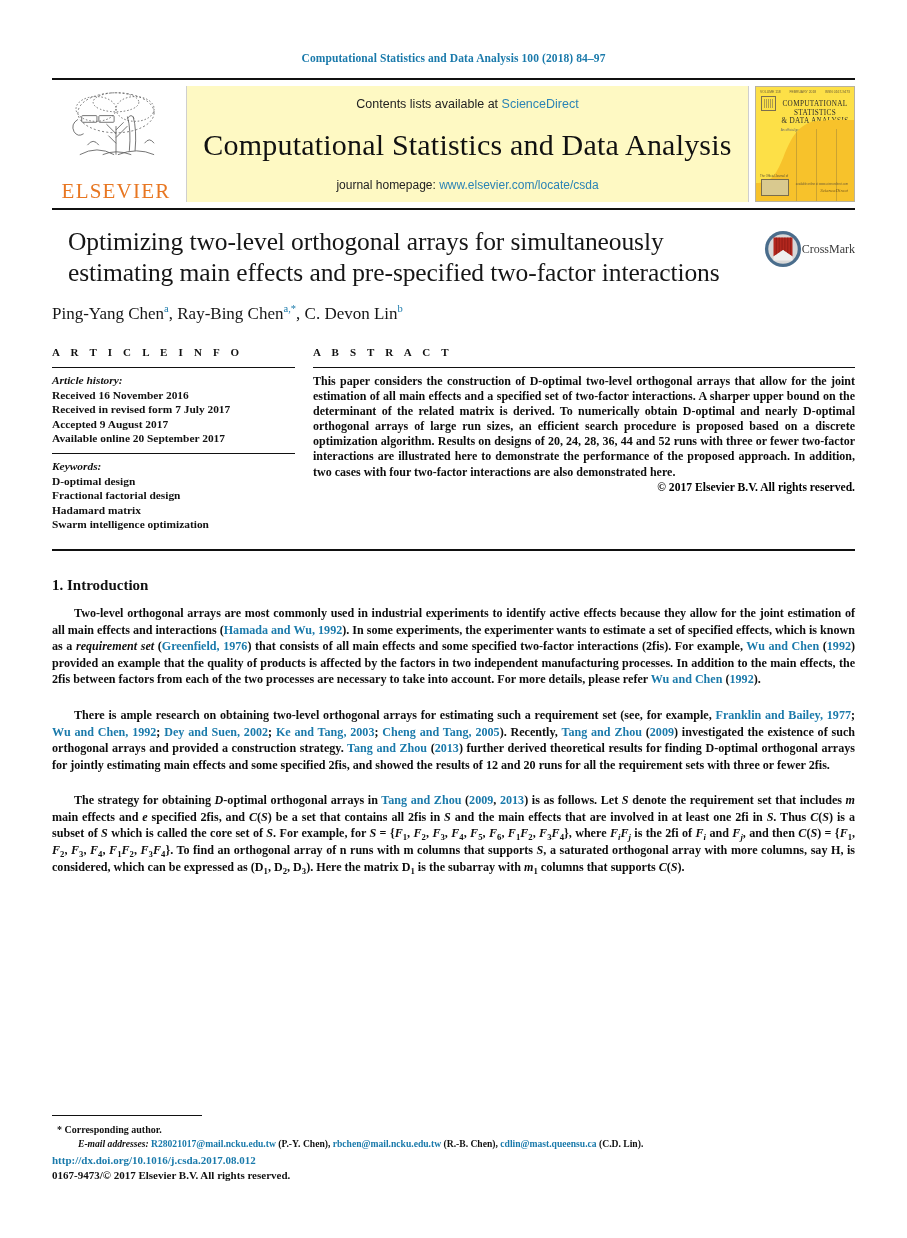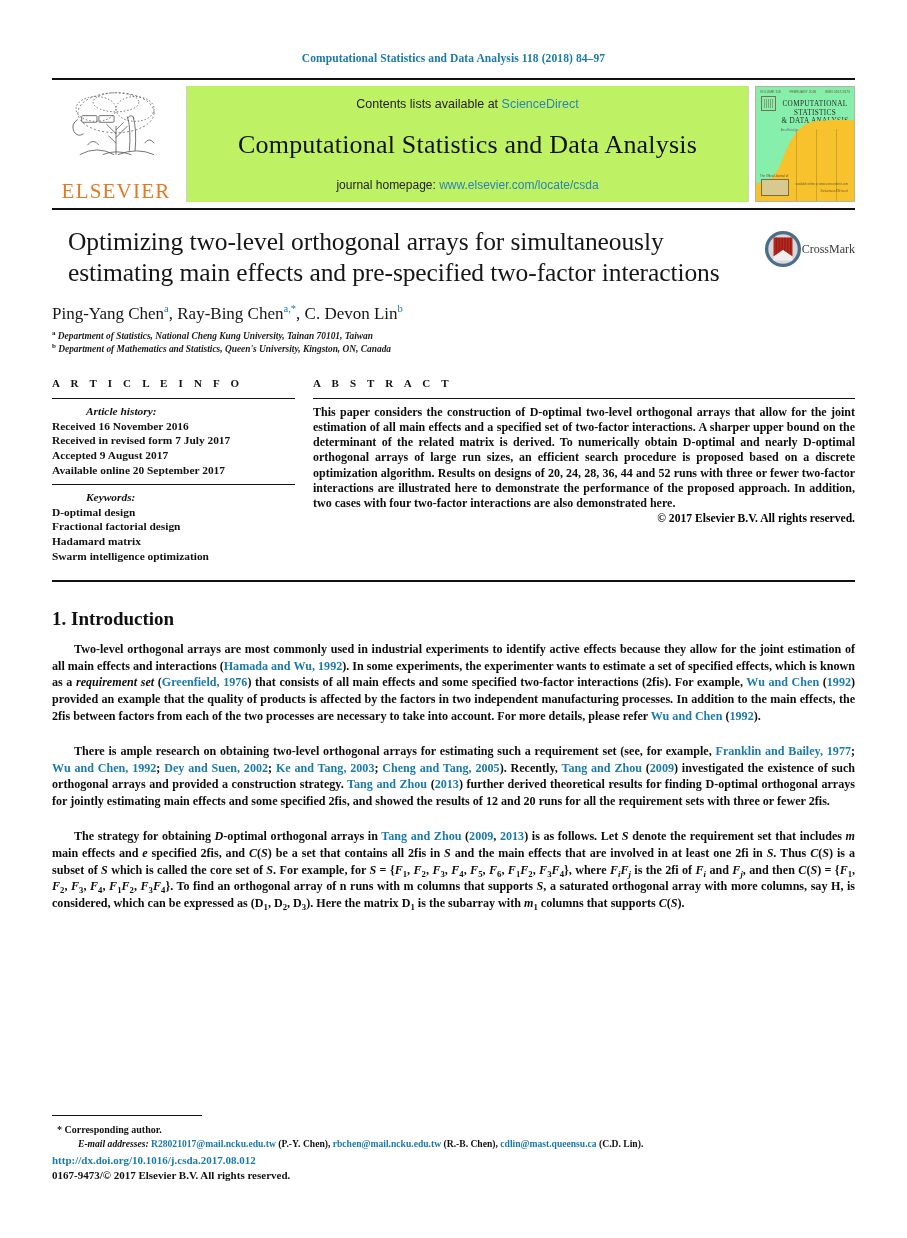--- a/index.html
+++ b/index.html
@@ -49,53 +49,53 @@
   .elsevier-word {
     color:#e87722;
     font-family: "Liberation Serif", serif;
     font-size: 21px;
     letter-spacing: 1.2px;
     line-height: 1;
     margin-top: 13px;
   }
   .journal-band {
     flex: 1 1 auto;
-    background: #bef264;
+    background: #fef9c3;
     margin: 0 6px 0 6px;
     display:flex;
     flex-direction: column;
     align-items:center;
     justify-content: space-between;
     padding: 11px 0 10px 0;
     border-left: 1px solid #cfcfcf;
     border-right: 1px solid #cfcfcf;
   }
   .contents-line {
     font-family: "Liberation Sans", sans-serif;
     font-size: 12.5px;
     color:#222;
   }
   .contents-line .sd { color:#2a83b5; }
   .journal-title {
     font-family: "Liberation Serif", serif;
-    font-size: 26px;
+    font-size: 30px;
     color:#111;
     letter-spacing: .2px;
   }
   .homepage-line {
     font-family: "Liberation Sans", sans-serif;
     font-size: 12px;
     color:#222;
   }
   .homepage-line .url { color:#2a83b5; }
   .cover-thumb {
     flex: 0 0 100px;
     width:100px;
     position:relative;
-    background:#86efac;
+    background:#fde047;
     border:1px solid #b9b29c;
     overflow:hidden;
   }
   .cover-inner { position:absolute; inset:0; }
   .cover-topbar {
     position:absolute; top:3px; left:4px; right:4px;
     display:flex; justify-content:space-between;
     font-size:3.4px; color:#6a5c3a; font-family:"Liberation Sans",sans-serif;
   }
   .cover-elsmark {
@@ -192,21 +192,21 @@
   .hrule-thin { border-top: 1.6px solid #111; }
   .hrule-thin2 { border-top: 1.4px solid #111; }
   .info-block {
     font-family:"Liberation Serif", serif;
     font-weight:bold;
     font-size: 11.4px;
     line-height: 14.6px;
     padding: 5px 0 7px 0;
     color:#111;
   }
-  .info-block .lbl { font-style: italic; margin-left: 34px; }
+  .info-block .lbl { font-style: italic; }
   .abs-body {
     font-family:"Liberation Serif", serif;
     font-weight: bold;
     font-size: 12px;
     line-height: 15.1px;
     text-align: justify;
     padding-top: 6px;
     color:#0d0d0d;
   }
   .abs-copy {
@@ -216,21 +216,21 @@
     font-size: 11.6px;
     margin-top: 1px;
   }
   .rule-heavy { margin: 10px 52px 0 52px; border-top: 2.5px solid #111; }
 
   
   .body-wrap { margin: 26px 52px 0 52px; }
   .h2 {
     font-family:"Liberation Serif", serif;
     font-weight: bold;
-    font-size: 19px;
+    font-size: 15px;
     margin: 0 0 11px 0;
     color:#111;
   }
   .para {
     font-family:"Liberation Serif", serif;
     font-weight: bold;
     font-size: 12.1px;
     line-height: 16.6px;
     text-align: justify;
     text-indent: 22px;
@@ -281,21 +281,21 @@
     line-height: 14.5px;
   }
   sup { vertical-align: super; line-height:0; }
   .sub { vertical-align: sub; font-size:.72em; line-height:0; }
 </style>
 </head>
 <body>
 
 <div class="page">
 
-  <div class="runhead">Computational Statistics and Data Analysis 118 (2018) 84–97</div>
+  <div class="runhead">Computational Statistics and Data Analysis 100 (2018) 84–97</div>
 
   <div class="masthead-wrap">
 
     <div class="elsevier-logo">
       <svg class="tree-svg" width="108" height="84" viewBox="0 0 108 84">
         <g stroke="#555" stroke-width="0.85" fill="none">
           <ellipse cx="54" cy="26" rx="40" ry="21" stroke-dasharray="2 2.4"></ellipse>
           <ellipse cx="33" cy="22" rx="21" ry="13" stroke-dasharray="1.6 2"></ellipse>
           <ellipse cx="74" cy="22" rx="20" ry="13" stroke-dasharray="1.6 2"></ellipse>
           <ellipse cx="54" cy="15" rx="24" ry="10" stroke-dasharray="1.6 2"></ellipse>
@@ -373,24 +373,20 @@
       </svg>
       <span class="cm-label">CrossMark</span>
     </div>
 
     <h1 class="paper-title">Optimizing two-level orthogonal arrays for simultaneously estimating main effects and pre-specified two-factor interactions</h1>
 
     <div class="authors">
       <span><span>Ping-Yang Chen</span><sup>a</sup></span>, <span><span>Ray-Bing Chen</span><sup>a,*</sup></span>, <span><span>C. Devon Lin</span><sup>b</sup></span>
     </div>
 
-    <div class="affil">
-      <div><sup>a</sup> <span>Department of Statistics, National Cheng Kung University, Tainan 70101, Taiwan</span></div>
-      <div><sup>b</sup> <span>Department of Mathematics and Statistics, Queen's University, Kingston, ON, Canada</span></div>
-    </div>
   </div>
 
   <div class="infoabs-wrap">
 
     <div class="col-info">
       <div class="sechead">A R T I C L E   I N F O</div>
       <div class="hrule-thin"></div>
       <div class="info-block">
         <div class="lbl">Article history:</div>
         <div>Received 16 November 2016</div>

